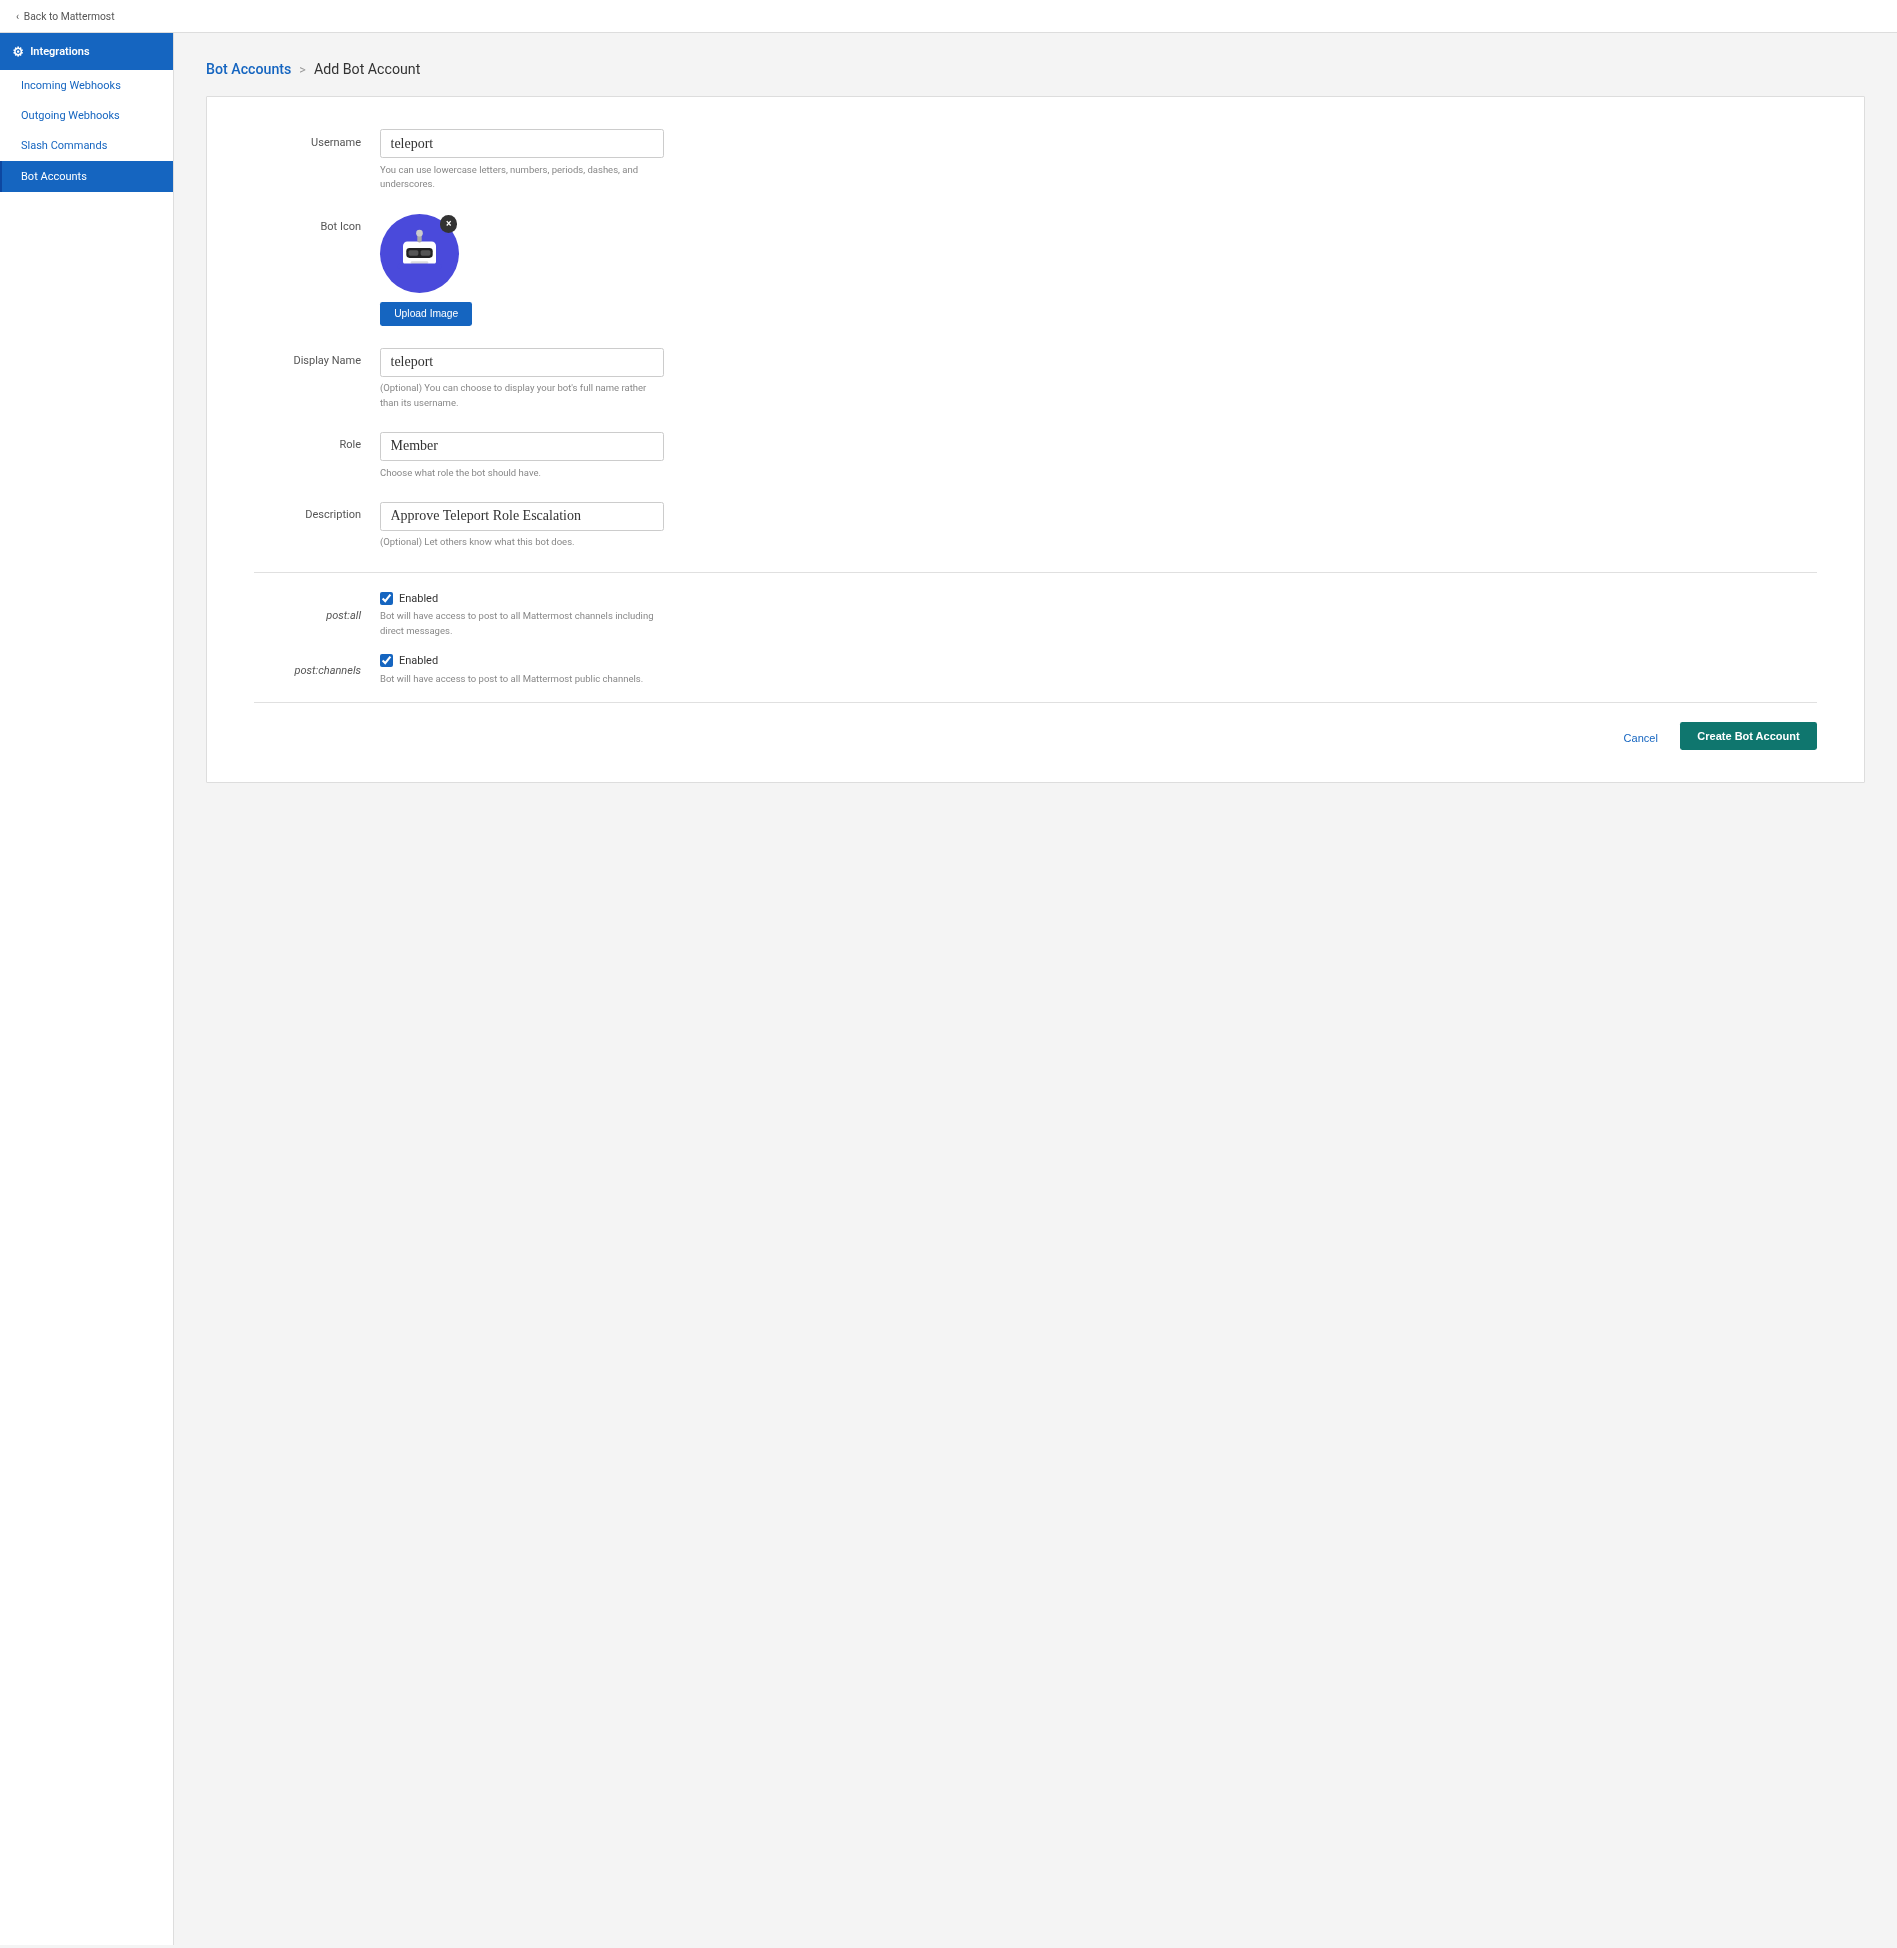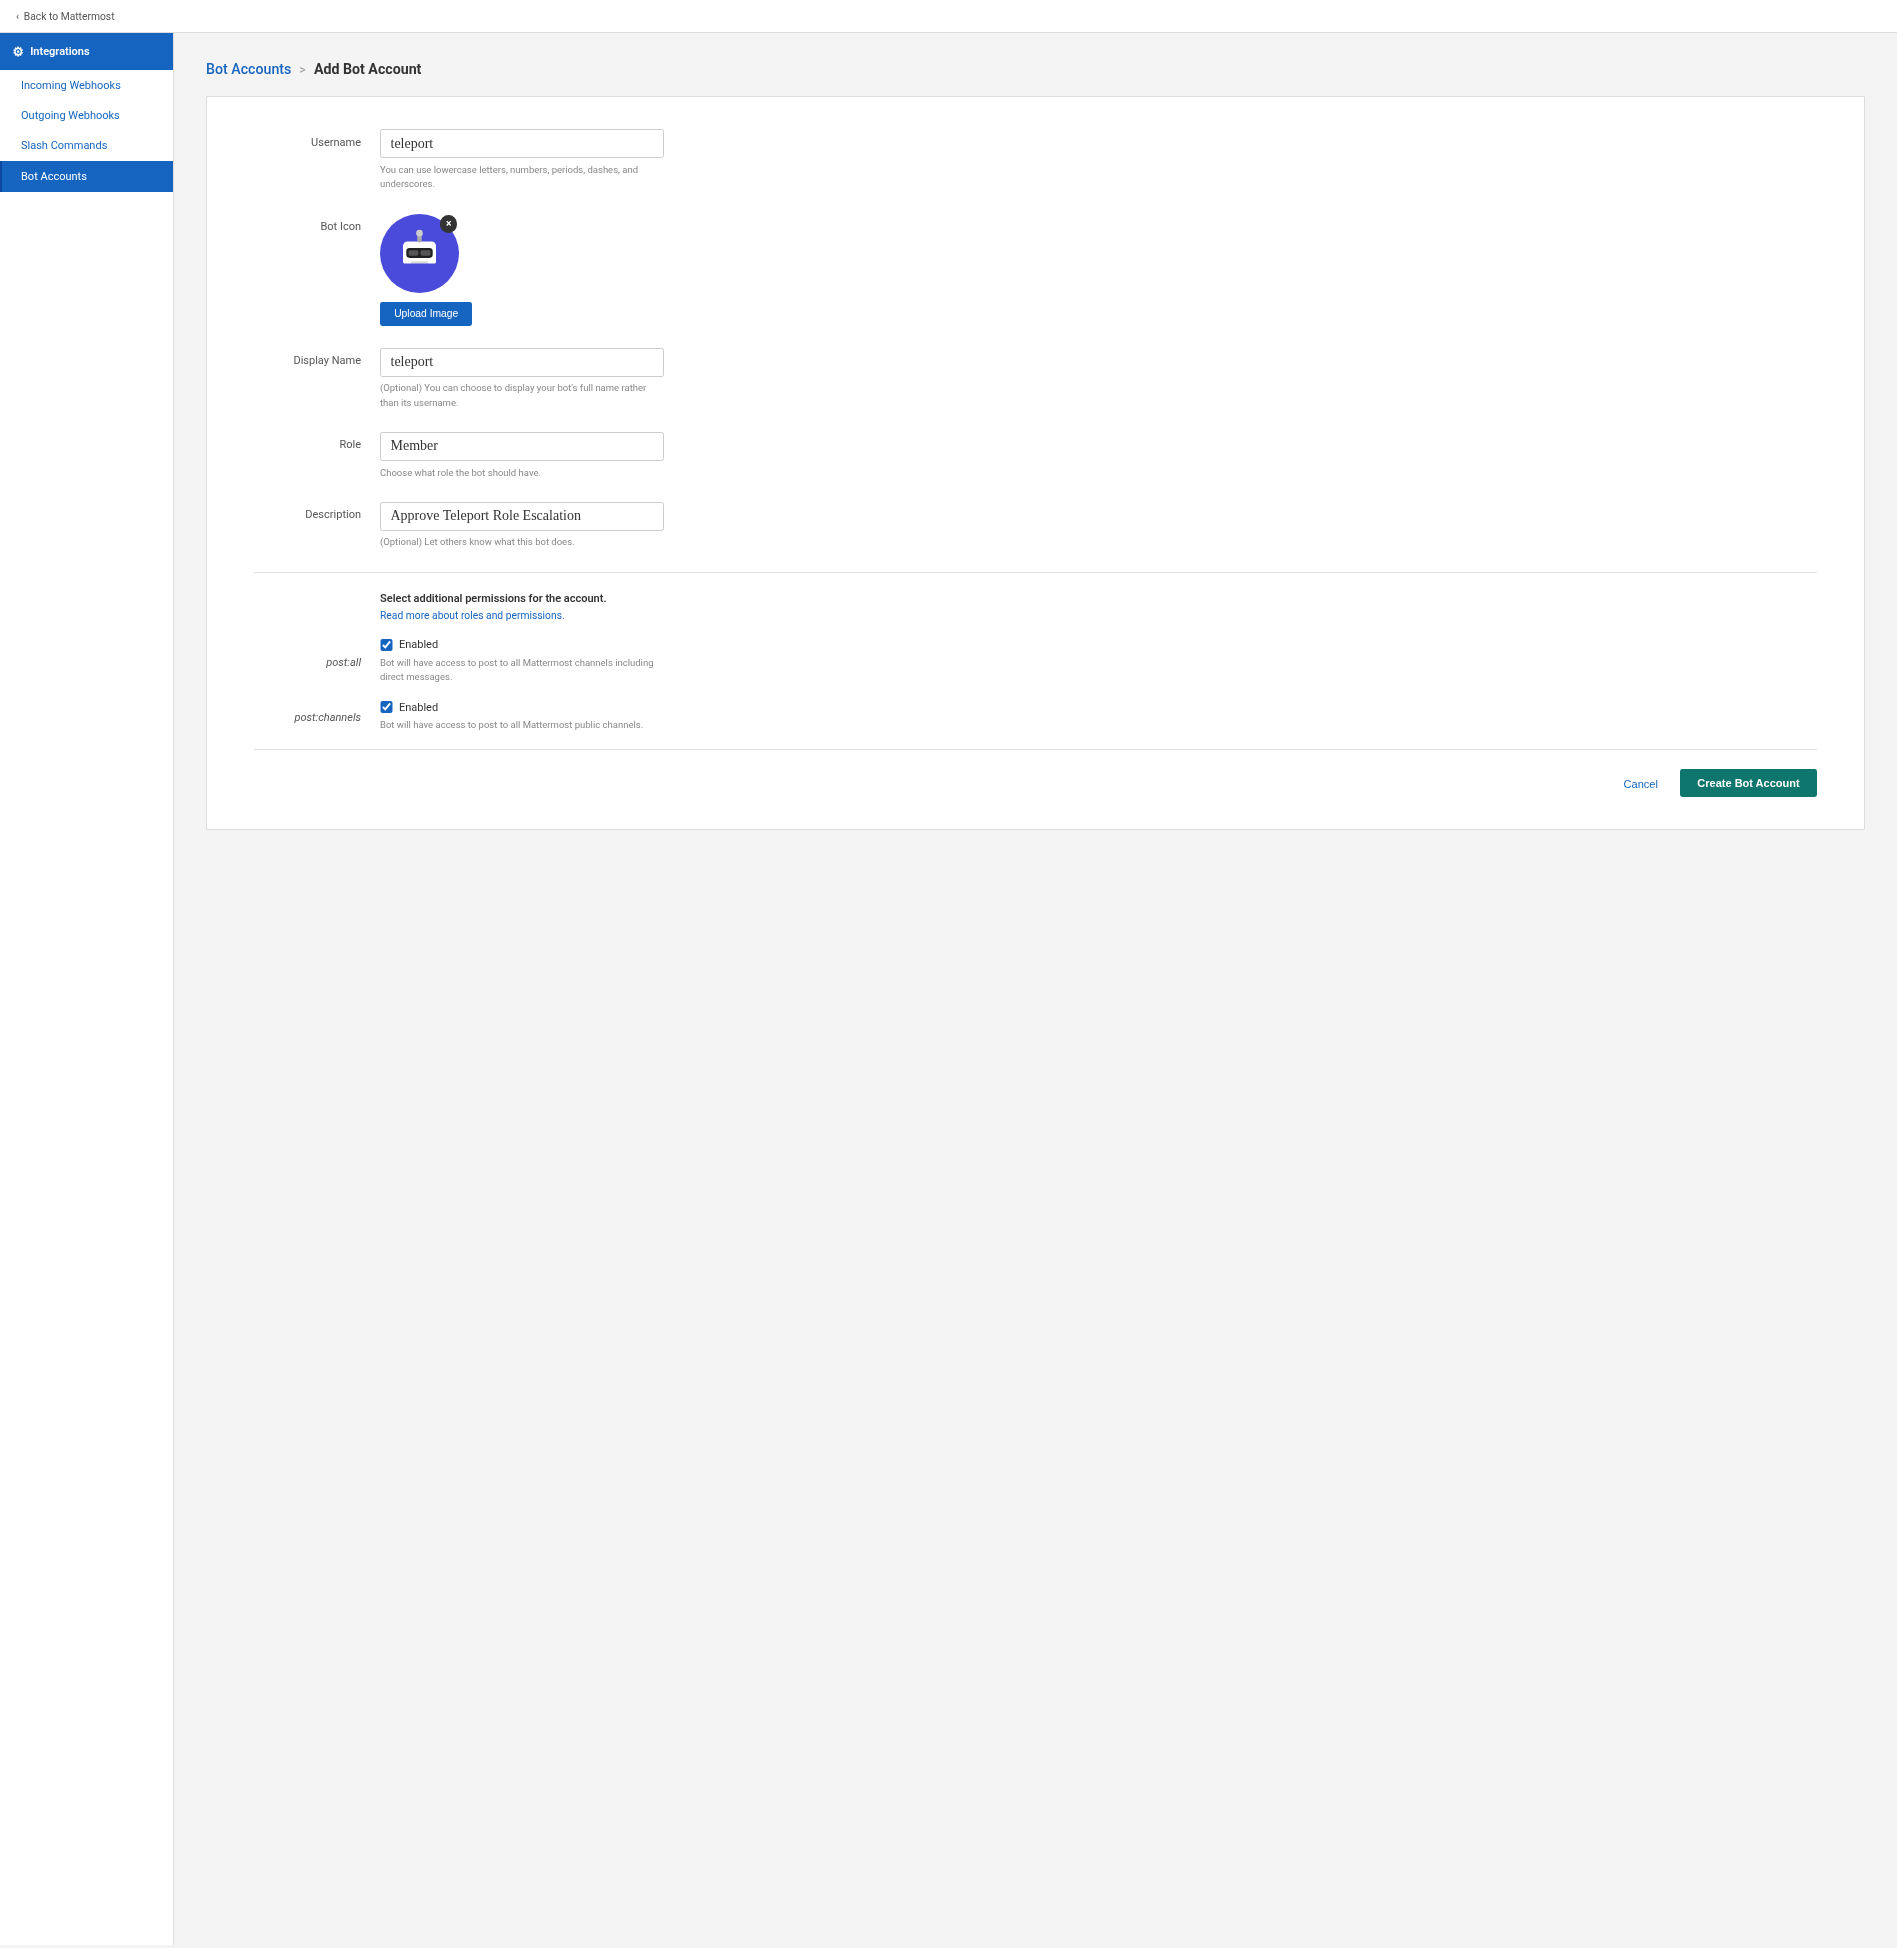--- a/index.html
+++ b/index.html
@@ -79,21 +79,21 @@
       color: #1565c0;
       cursor: pointer;
       font-weight: 500;
     }
     .breadcrumb-sep {
       color: #999;
       font-size: 12.6px;
     }
     .breadcrumb-current {
       color: #333;
-      font-weight: 700;
+      font-weight: 400;
     }
 
     .card {
       background: #fff;
       border: 0.8px solid #ddd;
       border-radius: 1px;
       padding: 32px 47px 32px 47px;
     }
 
     .form-row {
@@ -380,24 +380,20 @@
       <div class="form-row">
         <div class="form-label">Description</div>
         <div class="form-control-wrap">
           <input type="text" value="Approve Teleport Role Escalation" style="">
           <div class="field-hint">(Optional) Let others know what this bot does.</div>
         </div>
       </div>
 
       <hr class="divider">
 
-      <div class="permissions-section">
-        <div class="permissions-title">Select additional permissions for the account.</div>
-        <a class="permissions-link">Read more about roles and permissions.</a>
-      </div>
 
       <div class="perm-row">
         <div class="perm-label">post:all</div>
         <div class="perm-control">
           <div class="perm-check-row">
             <input type="checkbox" checked="" style="">
             <span class="perm-enabled-label">Enabled</span>
           </div>
           <div class="field-hint">Bot will have access to post to all Mattermost channels including direct messages.</div>
         </div>

